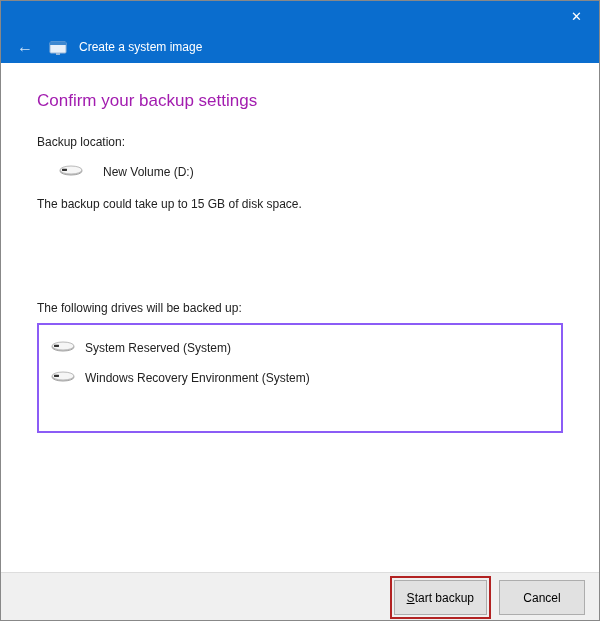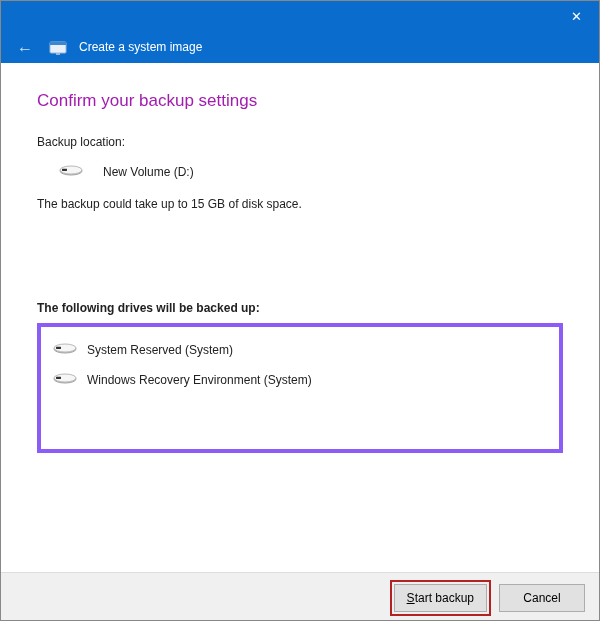--- a/index.html
+++ b/index.html
@@ -80,47 +80,46 @@
       width: 18px;
       height: 18px;
     }
     .size-note {
       font-size: 12px;
       margin-bottom: 90px;
     }
     .drives-label {
       font-size: 12px;
       margin-bottom: 8px;
-      font-weight: bold;
     }
     .drives-box {
-      border: 4px solid #8b5cf6;
+      border: 2px solid #8b5cf6;
       padding: 8px 10px;
-      height: 130px;
+      height: 110px;
     }
     .drive-row {
       display: flex;
       align-items: center;
       gap: 10px;
       padding: 6px 2px;
       font-size: 12px;
     }
     .footer {
       height: 50px;
       background: #f0f0f0;
       border-top: 1px solid #ddd;
       display: flex;
       justify-content: flex-end;
       align-items: center;
       padding-right: 14px;
       gap: 8px;
     }
     .btn {
       min-width: 86px;
-      height: 28px;
+      height: 35px;
       background: #e1e1e1;
       border: 1px solid #adadad;
       font-size: 12px;
       cursor: pointer;
       padding: 0 12px;
     }
     .btn-primary-wrap {
       border: 2px solid #b22222;
       padding: 2px;
     }

